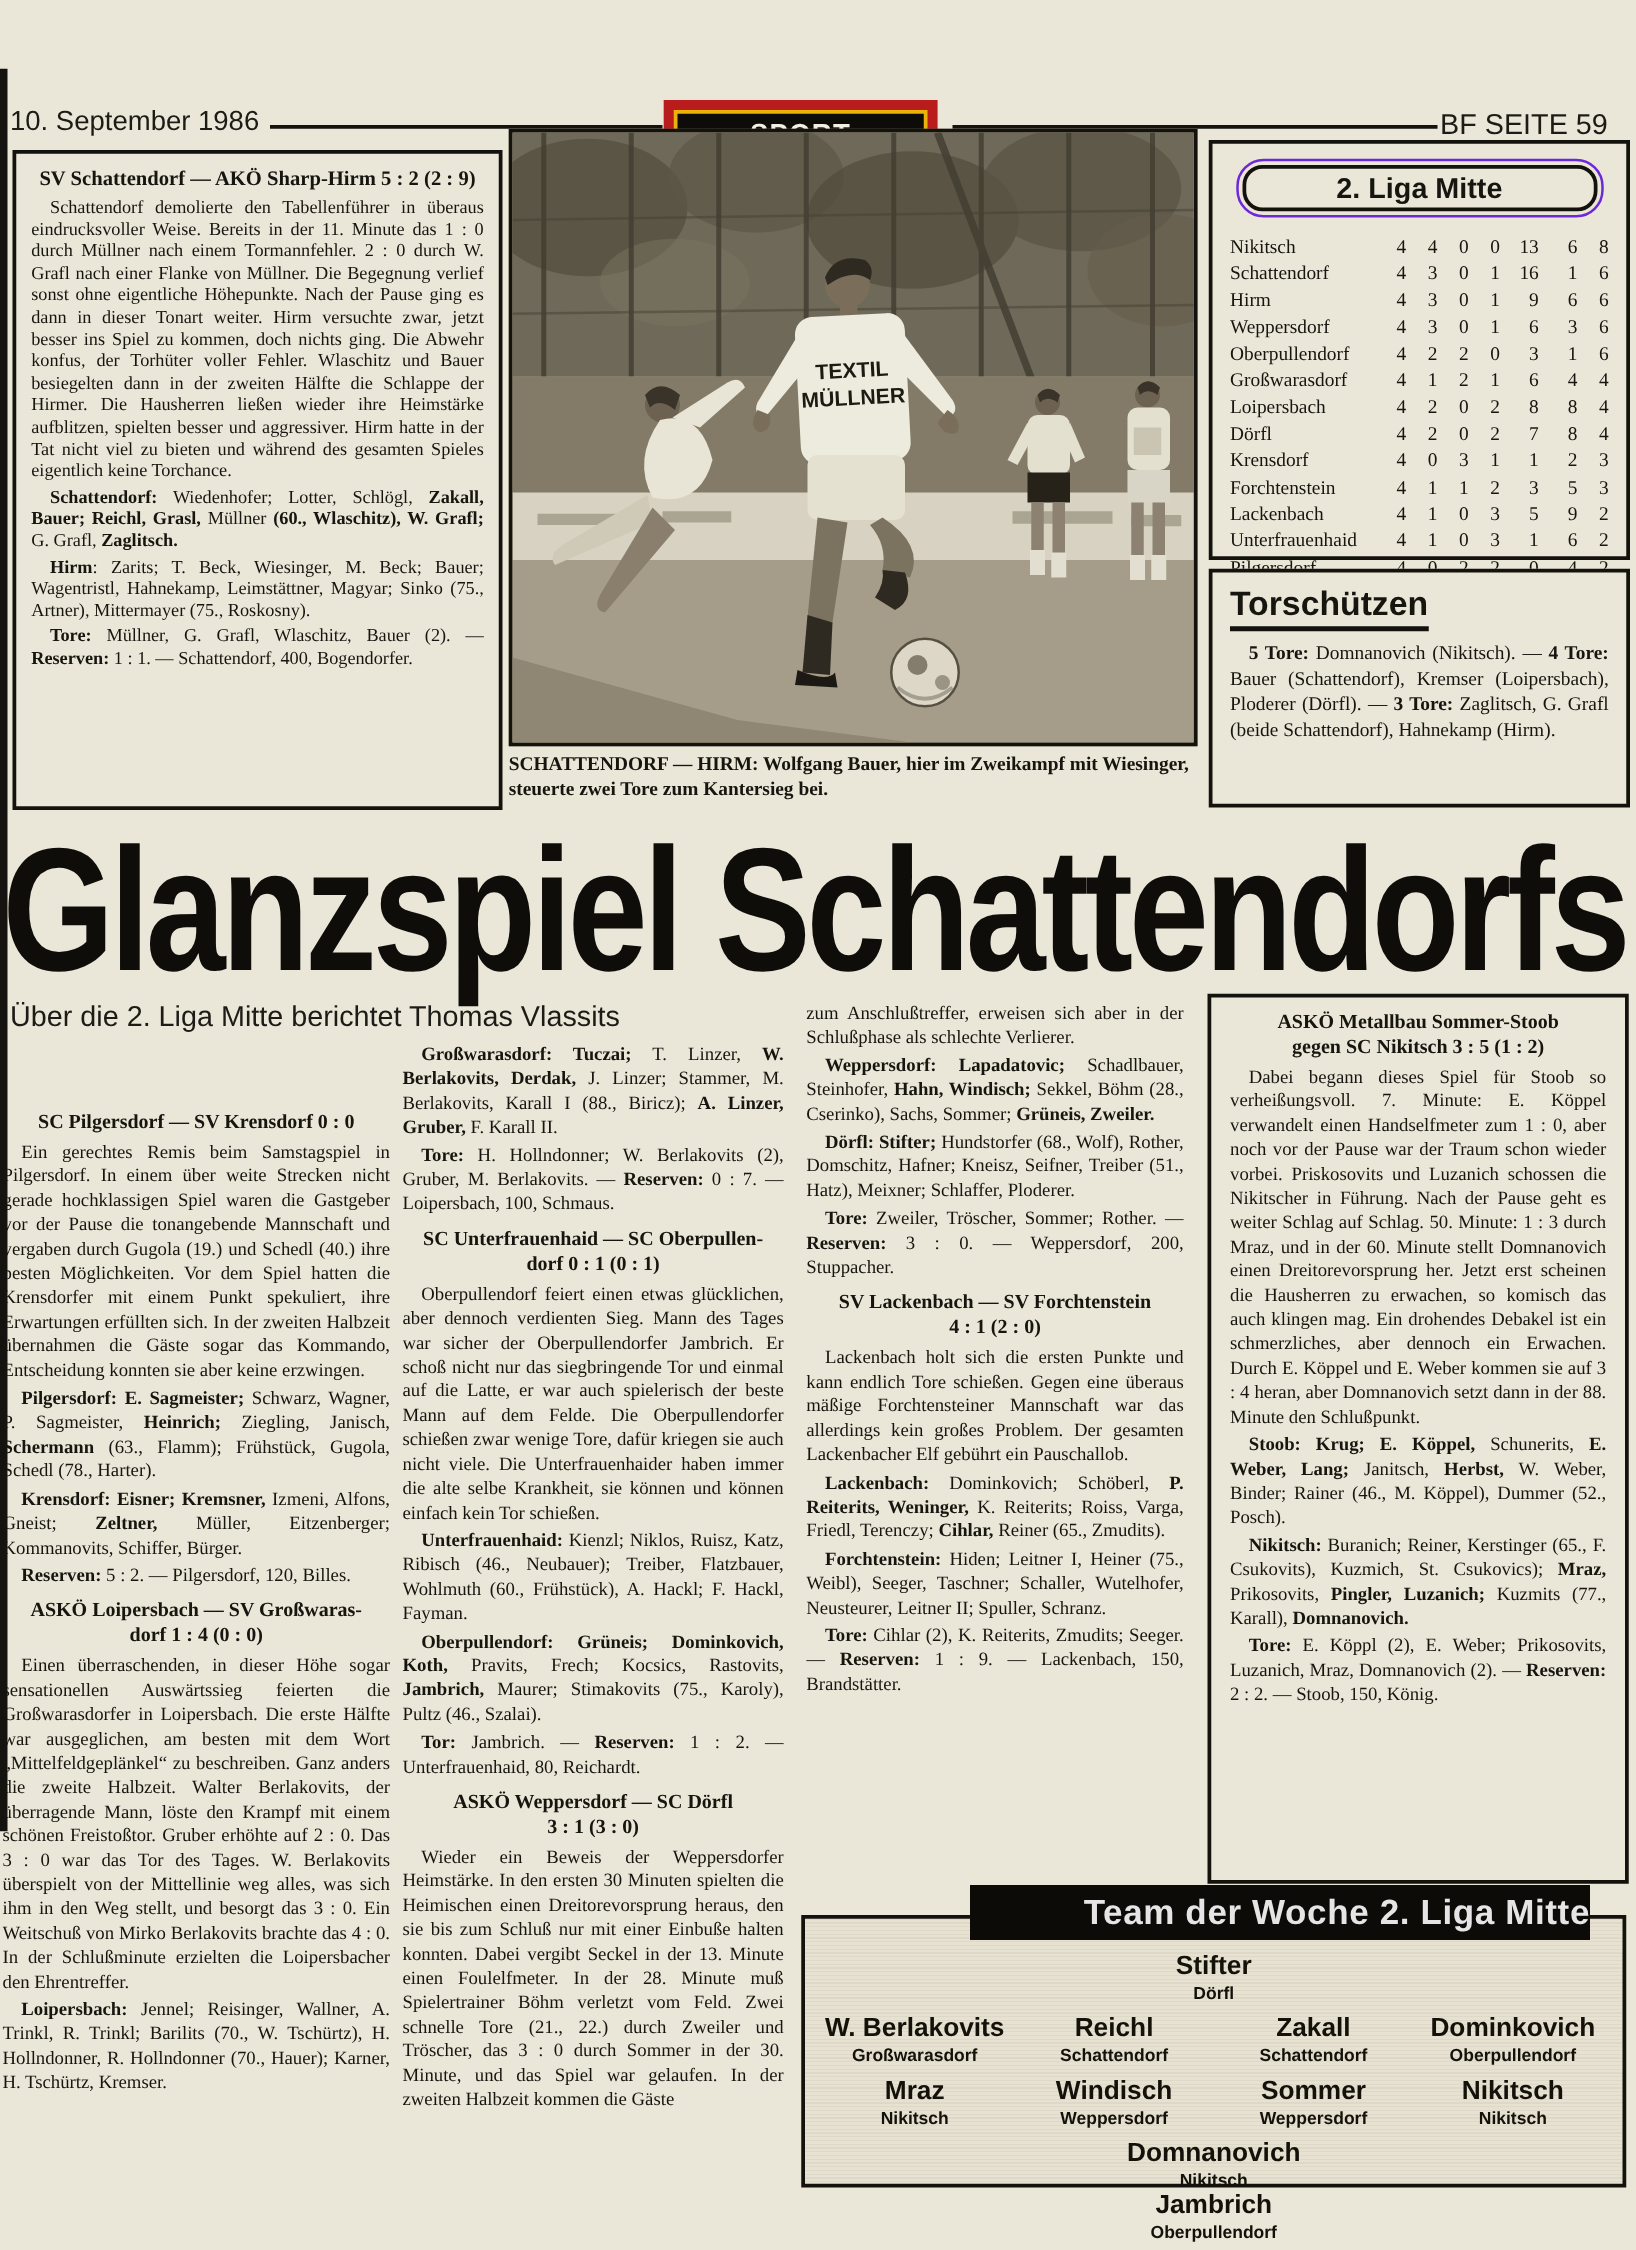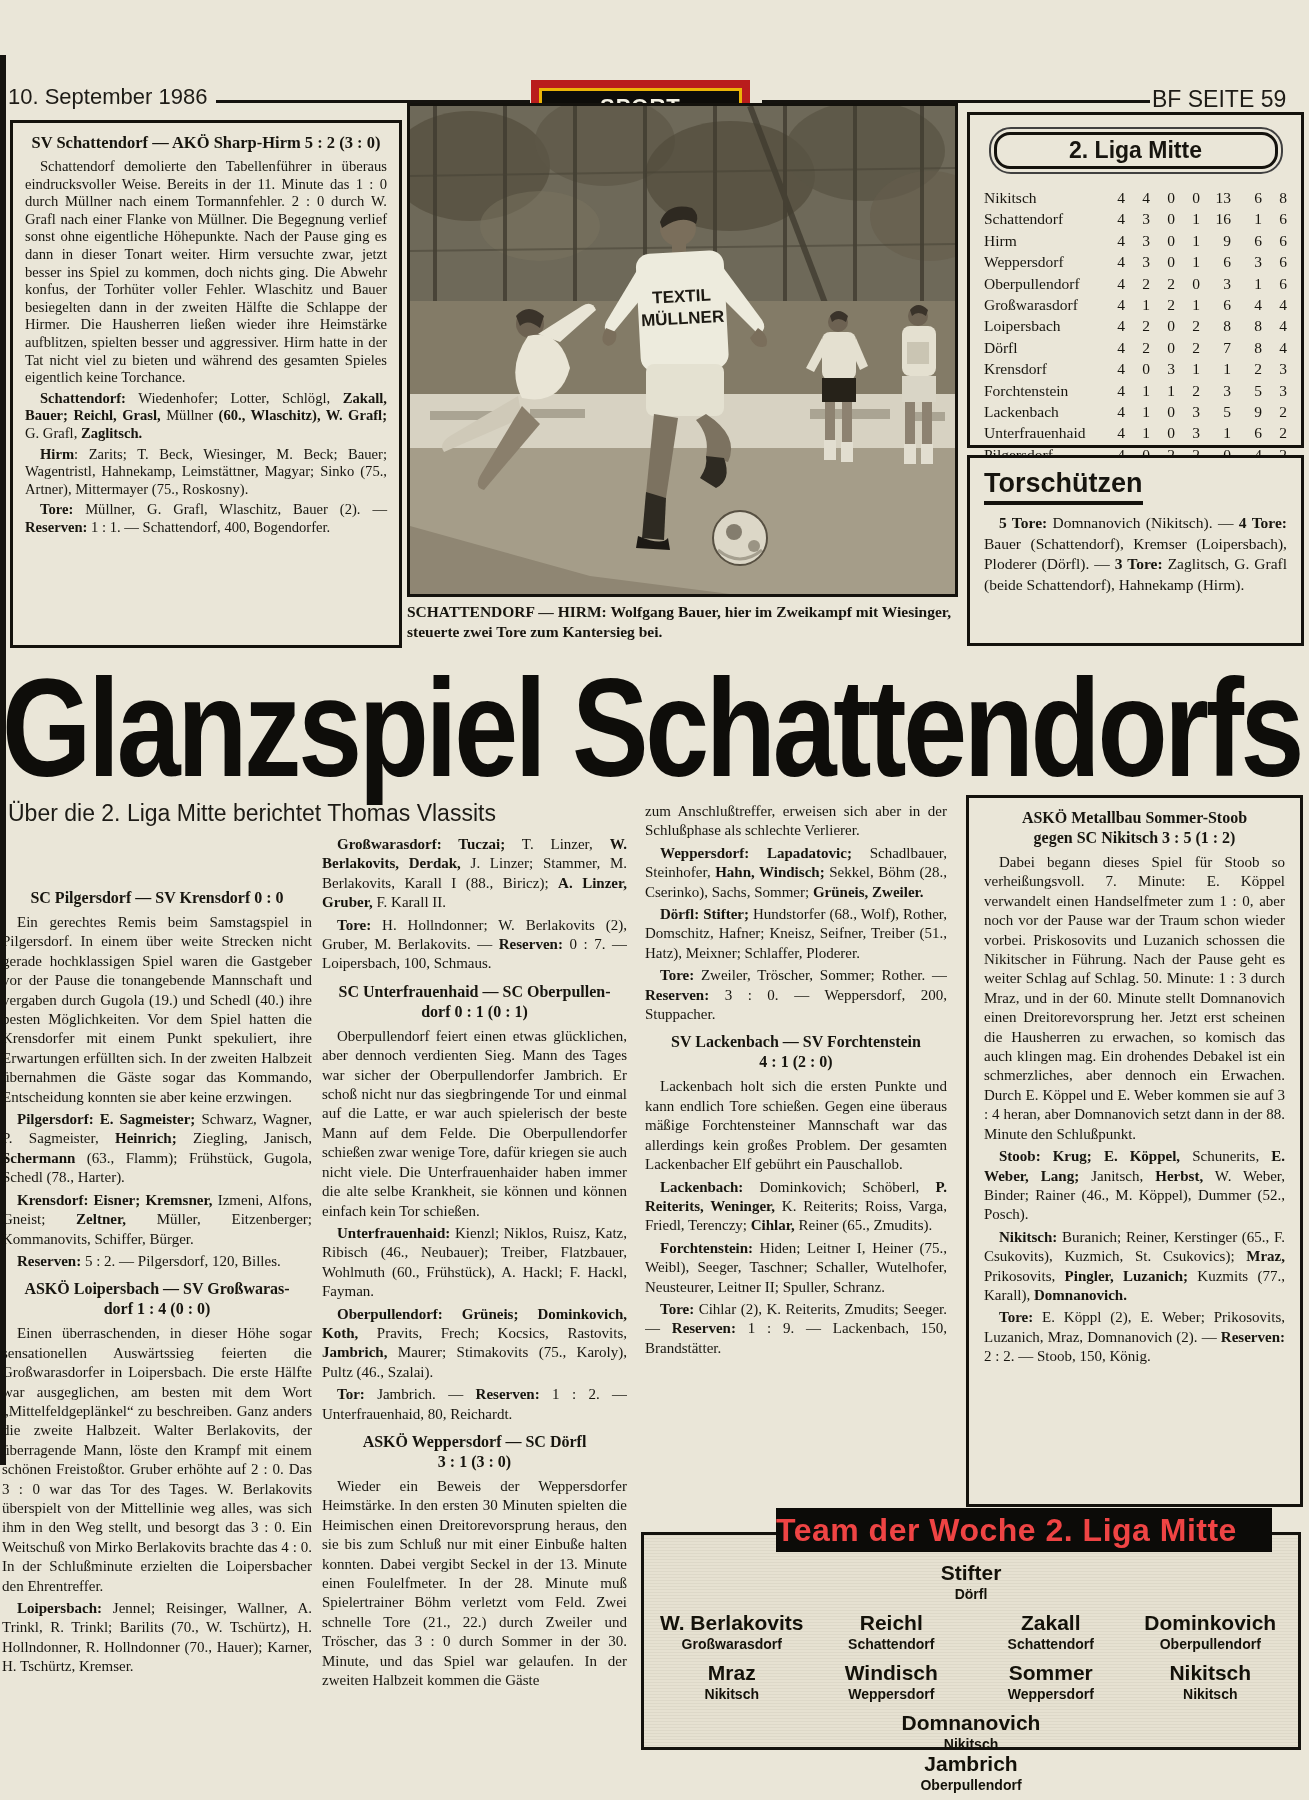--- a/index.html
+++ b/index.html
@@ -23,21 +23,21 @@
   .lead-box .atitle{margin-top:2px;font-size:16.5px;}
   .bp{font-size:15px;line-height:19.4px;text-align:justify;margin:0 0 3px;text-indent:15px;}
   .bp.ni{text-indent:0;}
   .lead-box .bp{font-size:14.6px;line-height:17.6px;}
   
   .photo-box{left:407px;top:103px;width:551px;height:494px;padding:0;background:#958c79;}
   .caption{position:absolute;left:407px;top:602px;width:556px;font-weight:bold;
            font-size:15.5px;line-height:19.5px;text-align:left;}
   
   .table-box{left:967px;top:112px;width:337px;height:336px;padding:10px 14px;}
-  .pill-outer{border:2px solid #404040;border-radius:22px;padding:3px;width:284px;margin:2px auto 0;}
+  .pill-outer{border:2px solid #6d28d9;border-radius:22px;padding:3px;width:284px;margin:2px auto 0;}
   .pill-inner{border:3px solid #14120d;border-radius:16px;text-align:center;padding:2px 0;
               font-family:"Liberation Sans",sans-serif;font-weight:bold;font-size:23px;}
   .trows{margin-top:13px;}
   .trow{display:flex;font-size:15.5px;line-height:21.4px;}
   .tname{flex:1;}
   .tnum{width:25px;text-align:right;}
   .trow span:nth-child(6),.trow span:nth-child(7){width:31px;}
   
   .scorers-box{left:967px;top:455px;width:337px;height:191px;padding:8px 14px;}
   .scorers-h{display:inline-block;font-family:"Liberation Sans",sans-serif;font-weight:bold;
@@ -53,22 +53,22 @@
   .col{position:absolute;overflow:hidden;}
   .col1{left:2px;top:880px;width:310px;height:962px;}
   .col2{left:322px;top:835px;width:305px;height:962px;}
   .col3{left:645px;top:802px;width:302px;height:728px;}
   .col4-box{left:966px;top:795px;width:337px;height:712px;padding:10px 15px;overflow:hidden;}
   .col4-box .atitle{margin-top:0;}
   
   .team-box{left:641px;top:1532px;width:660px;height:218px;padding:12px 8px 6px;
             background:repeating-linear-gradient(180deg,#ddd8c8 0px,#ddd8c8 1px,#e6e1d1 1px,#e6e1d1 3px);}
   .tw-title{position:absolute;top:-27px;left:132px;width:496px;height:44px;background:#0c0b08;
-            color:#ef4444;font-family:"Liberation Sans",sans-serif;font-weight:bold;font-size:32px;
-            text-align:left;line-height:44px;letter-spacing:.5px;}
+            color:#e5e5e5;font-family:"Liberation Sans",sans-serif;font-weight:bold;font-size:28px;
+            text-align:right;line-height:44px;letter-spacing:.5px;}
   .twrow{display:grid;grid-template-columns:repeat(4,1fr);margin-top:9px;}
   .twrow.c1{grid-template-columns:1fr;margin-top:14px;}
   .twrow.c2{grid-template-columns:1fr;}
   .twname{font-family:"Liberation Sans",sans-serif;font-weight:bold;font-size:21px;text-align:center;color:#131109;}
   .twclub{font-family:"Liberation Sans",sans-serif;font-weight:bold;font-size:14px;text-align:center;margin-top:1px;color:#131109;}
 </style>
 </head>
 <body>
 
 <div class="page">
@@ -78,21 +78,21 @@
   <div class="hdr-rule rule-l"></div>
   <div class="hdr-rule rule-r"></div>
   <div class="sport-box">
     <div class="sport-inner">SPORT</div>
   </div>
   <div class="hdr-page">BF SEITE 59</div>
 
   <div class="nbox lead-box">
     <div id="lead-article-body">
         <div class="atitle">
-          <div>SV Schattendorf — AKÖ Sharp-Hirm 5 : 2 (3 : 0)</div>
+          <div>SV Schattendorf — AKÖ Sharp-Hirm 5 : 2 (2 : 9)</div>
         </div>
         <p class="bp">Schattendorf demolierte den Tabellenführer in überaus eindrucksvoller Weise. Bereits in der 11. Minute das 1 : 0 durch Müllner nach einem Tormannfehler. 2 : 0 durch W. Grafl nach einer Flanke von Müllner. Die Begegnung verlief sonst ohne eigentliche Höhepunkte. Nach der Pause ging es dann in dieser Tonart weiter. Hirm versuchte zwar, jetzt besser ins Spiel zu kommen, doch nichts ging. Die Abwehr konfus, der Torhüter voller Fehler. Wlaschitz und Bauer besiegelten dann in der zweiten Hälfte die Schlappe der Hirmer. Die Hausherren ließen wieder ihre Heimstärke aufblitzen, spielten besser und aggressiver. Hirm hatte in der Tat nicht viel zu bieten und während des gesamten Spieles eigentlich keine Torchance.</p>
         <p class="bp"><b>Schattendorf:</b> Wiedenhofer; Lotter, Schlögl, <b>Zakall, Bauer; Reichl, Grasl,</b> Müllner <b>(60., Wlaschitz), W. Grafl;</b> G. Grafl, <b>Zaglitsch.</b></p>
         <p class="bp"><b>Hirm</b>: Zarits; T. Beck, Wiesinger, M. Beck; Bauer; Wagentristl, Hahnekamp, Leimstättner, Magyar; Sinko (75., Artner), Mittermayer (75., Roskosny).</p>
         <p class="bp"><b>Tore:</b> Müllner, G. Grafl, Wlaschitz, Bauer (2). — <b>Reserven:</b> 1 : 1. — Schattendorf, 400, Bogendorfer.</p>
       </div>
   </div>
 
   <div class="nbox photo-box">
     <svg width="545" height="488" viewBox="0 0 545 488">

